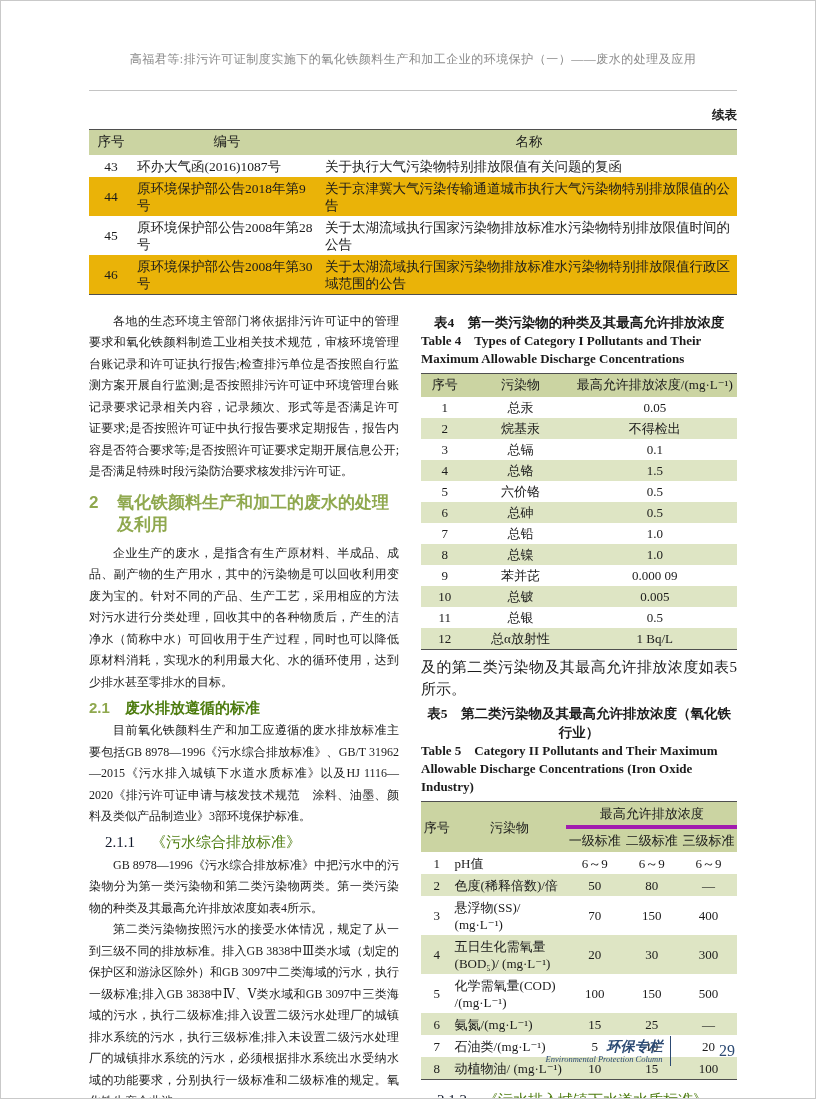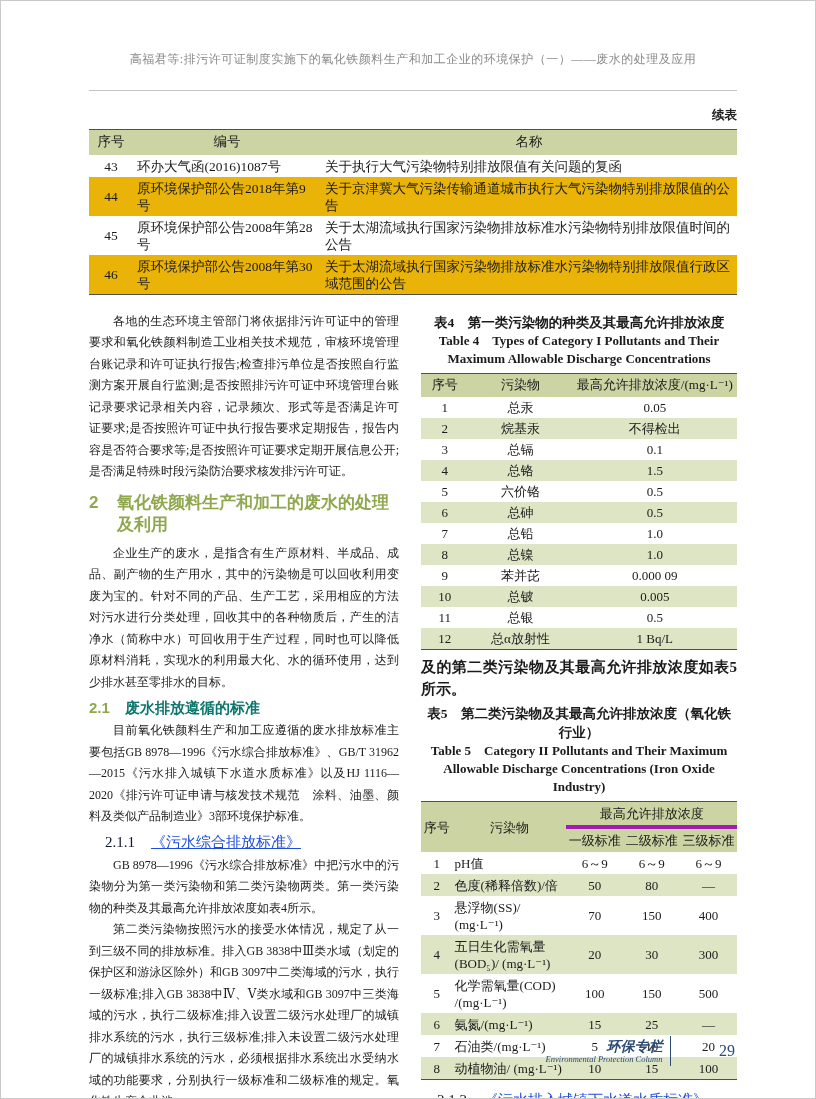--- a/index.html
+++ b/index.html
@@ -82,41 +82,41 @@
     color: #8fa84e;
   }
   .h-sec2 .num { flex: 0 0 28px; }
   .h-sub { display: flex; margin: 4px 0 2px; font-size: 15px; line-height: 21px; }
   .h-sub .num {
     flex: 0 0 36px;
     font-family: "Liberation Sans", "DejaVu Sans", sans-serif;
     font-weight: bold;
     color: #8fa84e;
   }
-  .h-sub .title { font-family: "Liberation Sans", "DejaVu Sans", sans-serif; font-weight: bold; color: #0f766e; }
+  .h-sub .title { font-family: "Liberation Sans", "DejaVu Sans", sans-serif; font-weight: bold; color: #4d7c0f; }
   .h-subsub { display: flex; margin: 4px 0 2px; font-size: 15px; line-height: 21px; }
   .h-subsub .num {
     flex: 0 0 46px;
     font-family: Liberation Serif, serif;
     color: #0f172a;
     margin-left: 16px;
   }
-  .h-subsub .title { color: #1d4ed8; text-decoration: underline; }
+  .h-subsub .title { color: #4d7c0f; }
 
   
   .cap-cn {
     text-align: center;
     font-family: Liberation Serif, serif;
     font-weight: bold;
     font-size: 13.5px;
     line-height: 19px;
     margin-top: 2px;
   }
   .cap-en {
-    text-align: center;
+    text-align: left;
     font-weight: bold;
     font-size: 13px;
     line-height: 18px;
   }
 
   
   .t4 {
     width: 100%;
     margin-top: 5px;
     border-top: 1.4px solid #4f4f4f;
@@ -144,21 +144,21 @@
     font-size: 13px;
   }
   .t5 th { background: #cbd4a2; font-weight: normal; text-align: center; padding: 2px; line-height: 19px; }
   .t5 th.group { border-bottom: 4px solid #a21caf; }
   .t5 td { padding: 2.5px 2px; line-height: 17px; vertical-align: middle; }
   .t5 td.c-no { text-align: center; width: 10%; }
   .t5 td.c-pol { width: 36%; }
   .t5 td.c-val { text-align: center; width: 18%; }
   .t5 tr.stripe { background: #dee5c4; }
 
-  .between-para { margin: 7px 0 4px; font-size: 15px; line-height: 21.5px; text-align: justify; font-weight: bold; }
+  .between-para { margin: 7px 0 4px; font-size: 15px; line-height: 21.5px; text-align: justify; }
 
   
   .footer {
     position: absolute;
     right: 80px;
     bottom: 32px;
     display: flex;
     align-items: center;
     color: #2c4a73;
   }

